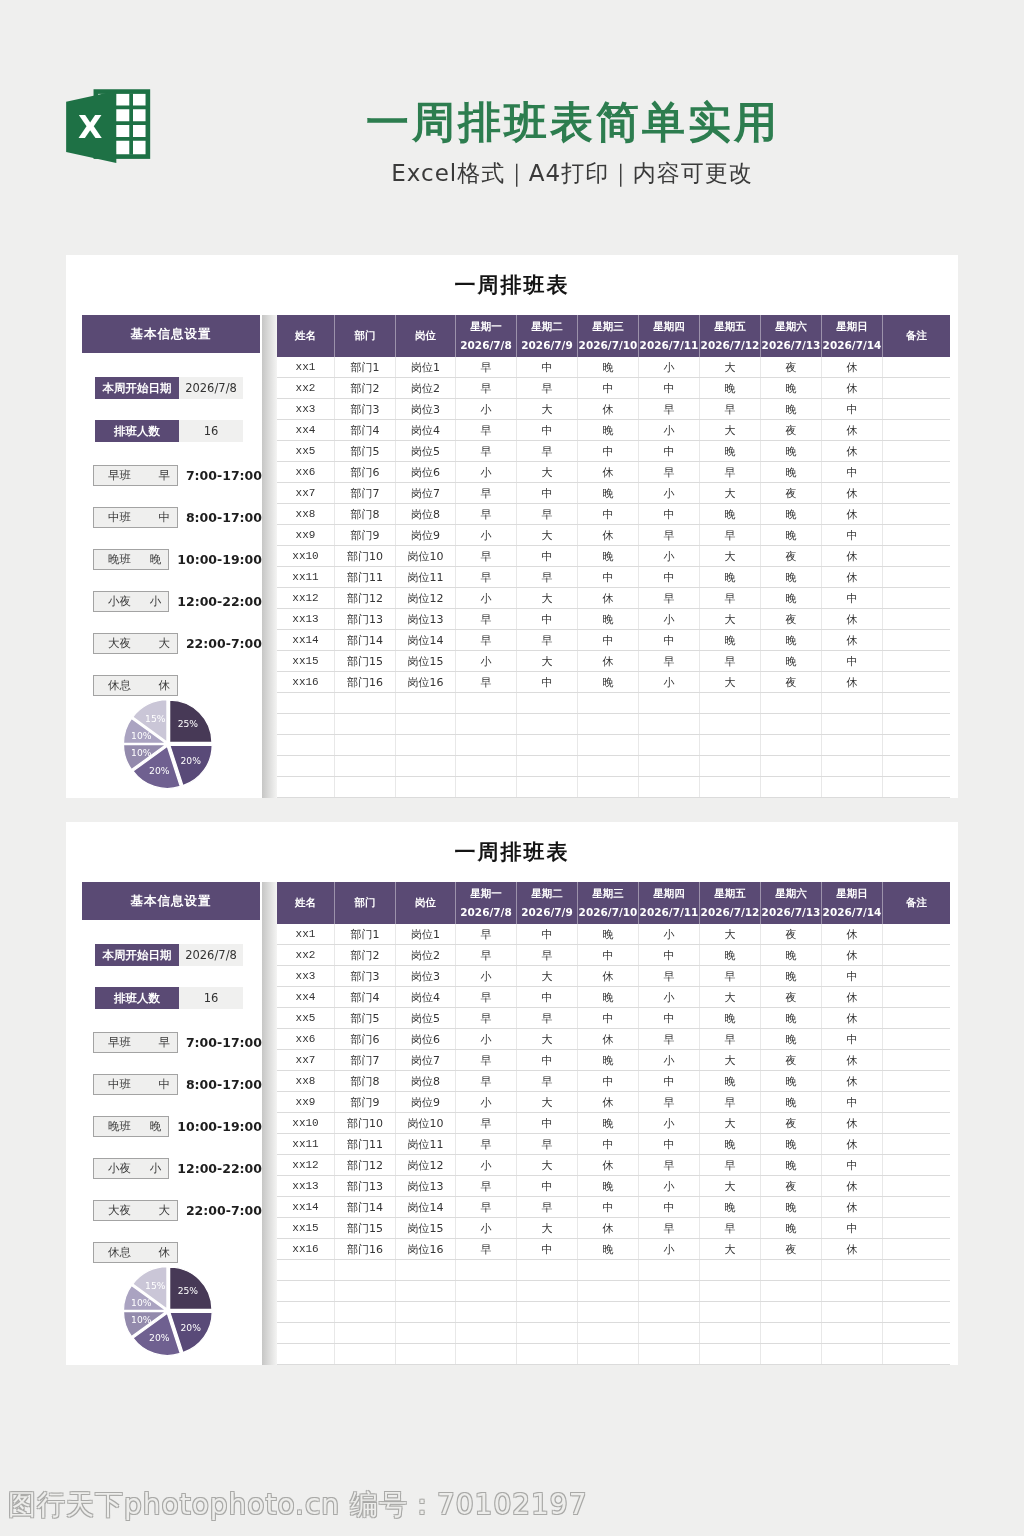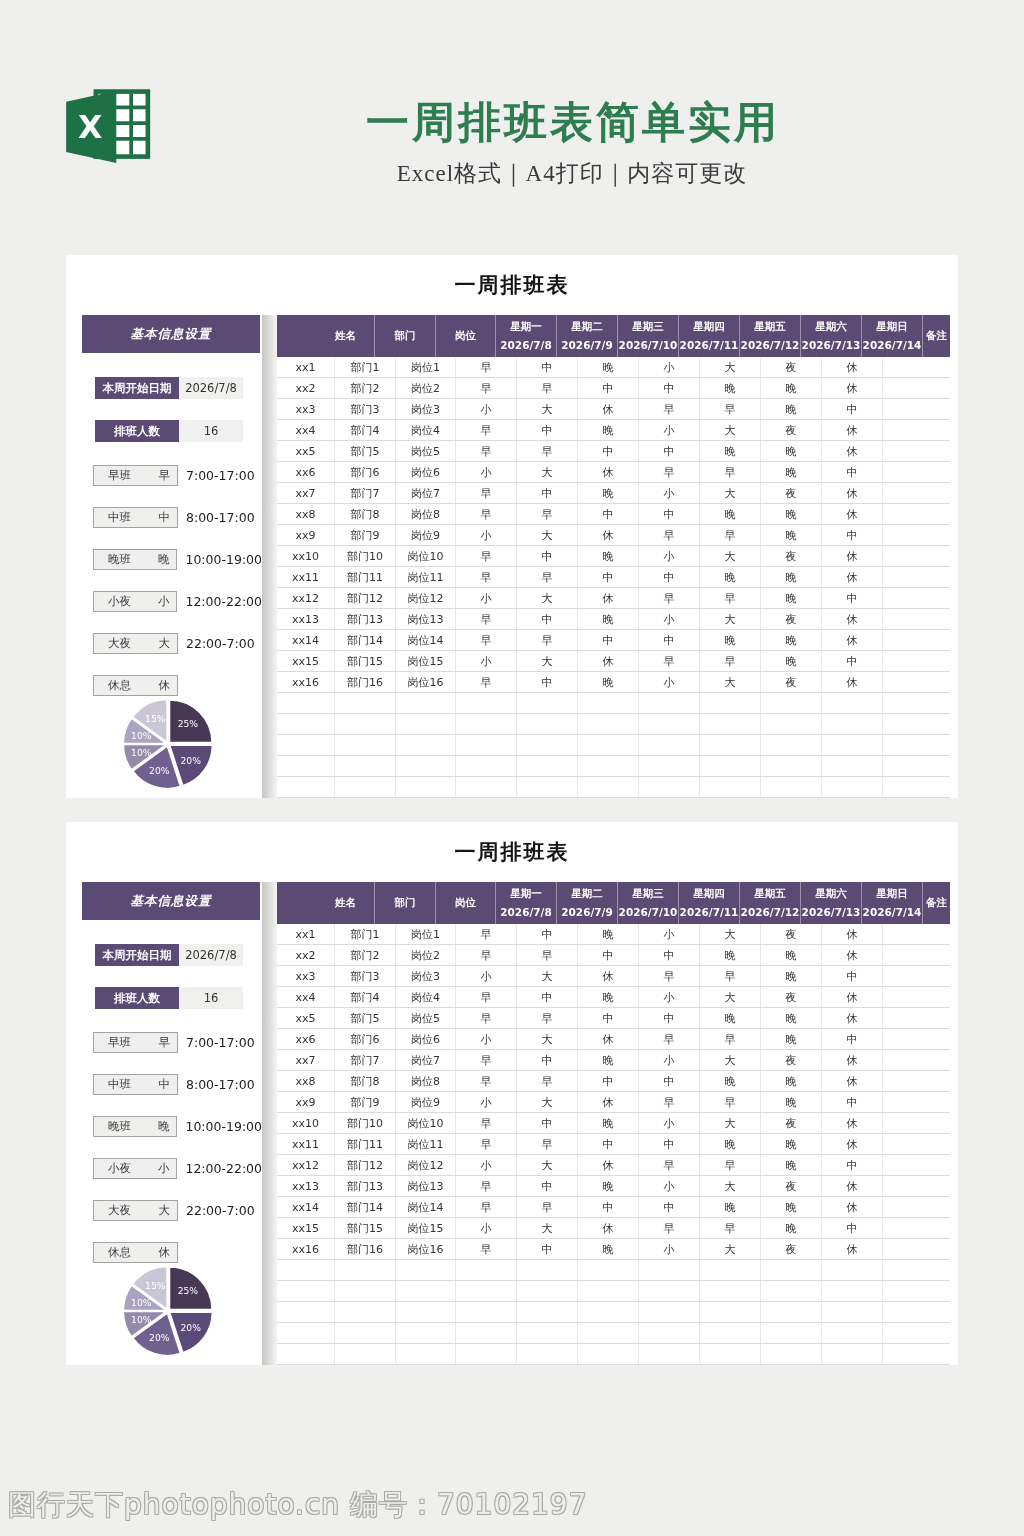--- a/index.html
+++ b/index.html
@@ -6,65 +6,65 @@
   body{
     width:1024px;height:1536px;position:relative;overflow:hidden;
     background:#efefee;
     font-family:"DejaVu Sans","Liberation Sans",sans-serif;
   }
   
   .excel-logo{position:absolute;left:62px;top:86px;width:90px;height:78px;}
   .main-title{position:absolute;top:94px;left:122px;right:0;text-align:center;
     font-size:43px;font-weight:bold;color:#2d7d4f;letter-spacing:3px;}
   .subtitle{position:absolute;top:158px;left:120px;right:0;text-align:center;
-    font-size:23px;color:#3a3a3a;letter-spacing:1px;font-family:Liberation Serif, serif;}
+    font-size:23px;color:#3a3a3a;letter-spacing:1px;}
 
   
   .panel{position:absolute;left:66px;width:892px;height:543px;background:#ffffff;overflow:hidden;}
   #panel-1{top:255px;}
   #panel-2{top:822px;}
   .panel-title{position:absolute;top:16px;left:0;right:0;text-align:center;
     font-size:21px;font-weight:bold;color:#141414;letter-spacing:2px;}
 
   
   .sidebar{position:absolute;left:16px;top:60px;width:180px;}
   .sb-header{width:178px;height:38px;background:#5a4a74;color:#fff;
-    font-size:12.5px;font-weight:bold;display:flex;align-items:center;justify-content:center;letter-spacing:1px;font-style:italic;}
+    font-size:12.5px;font-weight:bold;display:flex;align-items:center;justify-content:center;letter-spacing:1px;}
   .sb-info{margin-top:24px;display:flex;flex-direction:column;gap:21px;}
   .sb-info-row{display:flex;height:22px;margin-left:13px;}
   .sb-label{width:84px;background:#5a4a74;color:#fff;font-weight:bold;font-size:11.5px;
     display:flex;align-items:center;justify-content:center;}
   .sb-value{width:64px;background:#f0f0ef;color:#333;font-size:11.5px;
     display:flex;align-items:center;justify-content:center;}
   .sb-shifts{margin-top:23px;display:flex;flex-direction:column;gap:21px;}
   .shift-row{display:flex;align-items:center;height:21px;margin-left:11px;}
   .shift-box{width:85px;height:21px;background:#efefee;border:1px solid #a3a3a3;box-sizing:border-box;
     display:flex;align-items:center;justify-content:space-between;padding:0 7px 0 14px;
     font-size:11.5px;color:#3a3a3a;}
-  .shift-time{margin-left:8px;font-size:12.5px;font-weight:normal;color:#1e1e1e;white-space:nowrap;}
+  .shift-time{margin-left:8px;font-size:12.5px;font-weight:bold;color:#1e1e1e;white-space:nowrap;}
   .pie{position:absolute;left:56px;top:443px;width:92px;height:92px;}
 
   
   .table-shadow{position:absolute;left:196px;top:60px;width:15px;height:483px;
     background:linear-gradient(to right,#c6c6c5,#f4f4f3);}
   .table{position:absolute;left:211px;top:60px;width:673px;}
   .thead{display:flex;height:42px;background:#5a4a74;}
   .th{color:#fff;font-weight:bold;font-size:10.5px;display:flex;flex-direction:column;
     align-items:center;justify-content:center;border-left:1px solid rgba(255,255,255,.4);box-sizing:border-box;}
-  .thead .th:first-child{border-left:none;margin-left:40px;}
+  .thead .th:first-child{border-left:none;}
   .th-line{line-height:1.8;}
   .col-name{width:57px;}
   .col-dept{width:61px;text-align:right;}
   .col-post{width:60px;}
   .col-day{width:61px;}
   .col-note{flex:1;}
   .tr{display:flex;height:21px;border-bottom:1px solid #dbdbdb;box-sizing:border-box;background:#fff;}
   .td{display:flex;align-items:center;justify-content:center;font-size:11px;color:#333;
     border-left:1px solid #e8e8e8;box-sizing:border-box;}
-  .tr .td:first-child{border-left:none;}
+  .tr .td:first-child{border-left:none;font-family:Liberation Mono, monospace;}
 
   
   .watermark{position:absolute;left:8px;top:1486px;font-size:28px;letter-spacing:1px;
     color:#ededeb;
     text-shadow:1px 1px 0 #a9a9a7,-1px -1px 0 #a9a9a7,1px -1px 0 #a9a9a7,-1px 1px 0 #a9a9a7;}
 </style>
 </head>
 <body>
 
 <svg class="excel-logo" viewBox="0 0 96 84">

